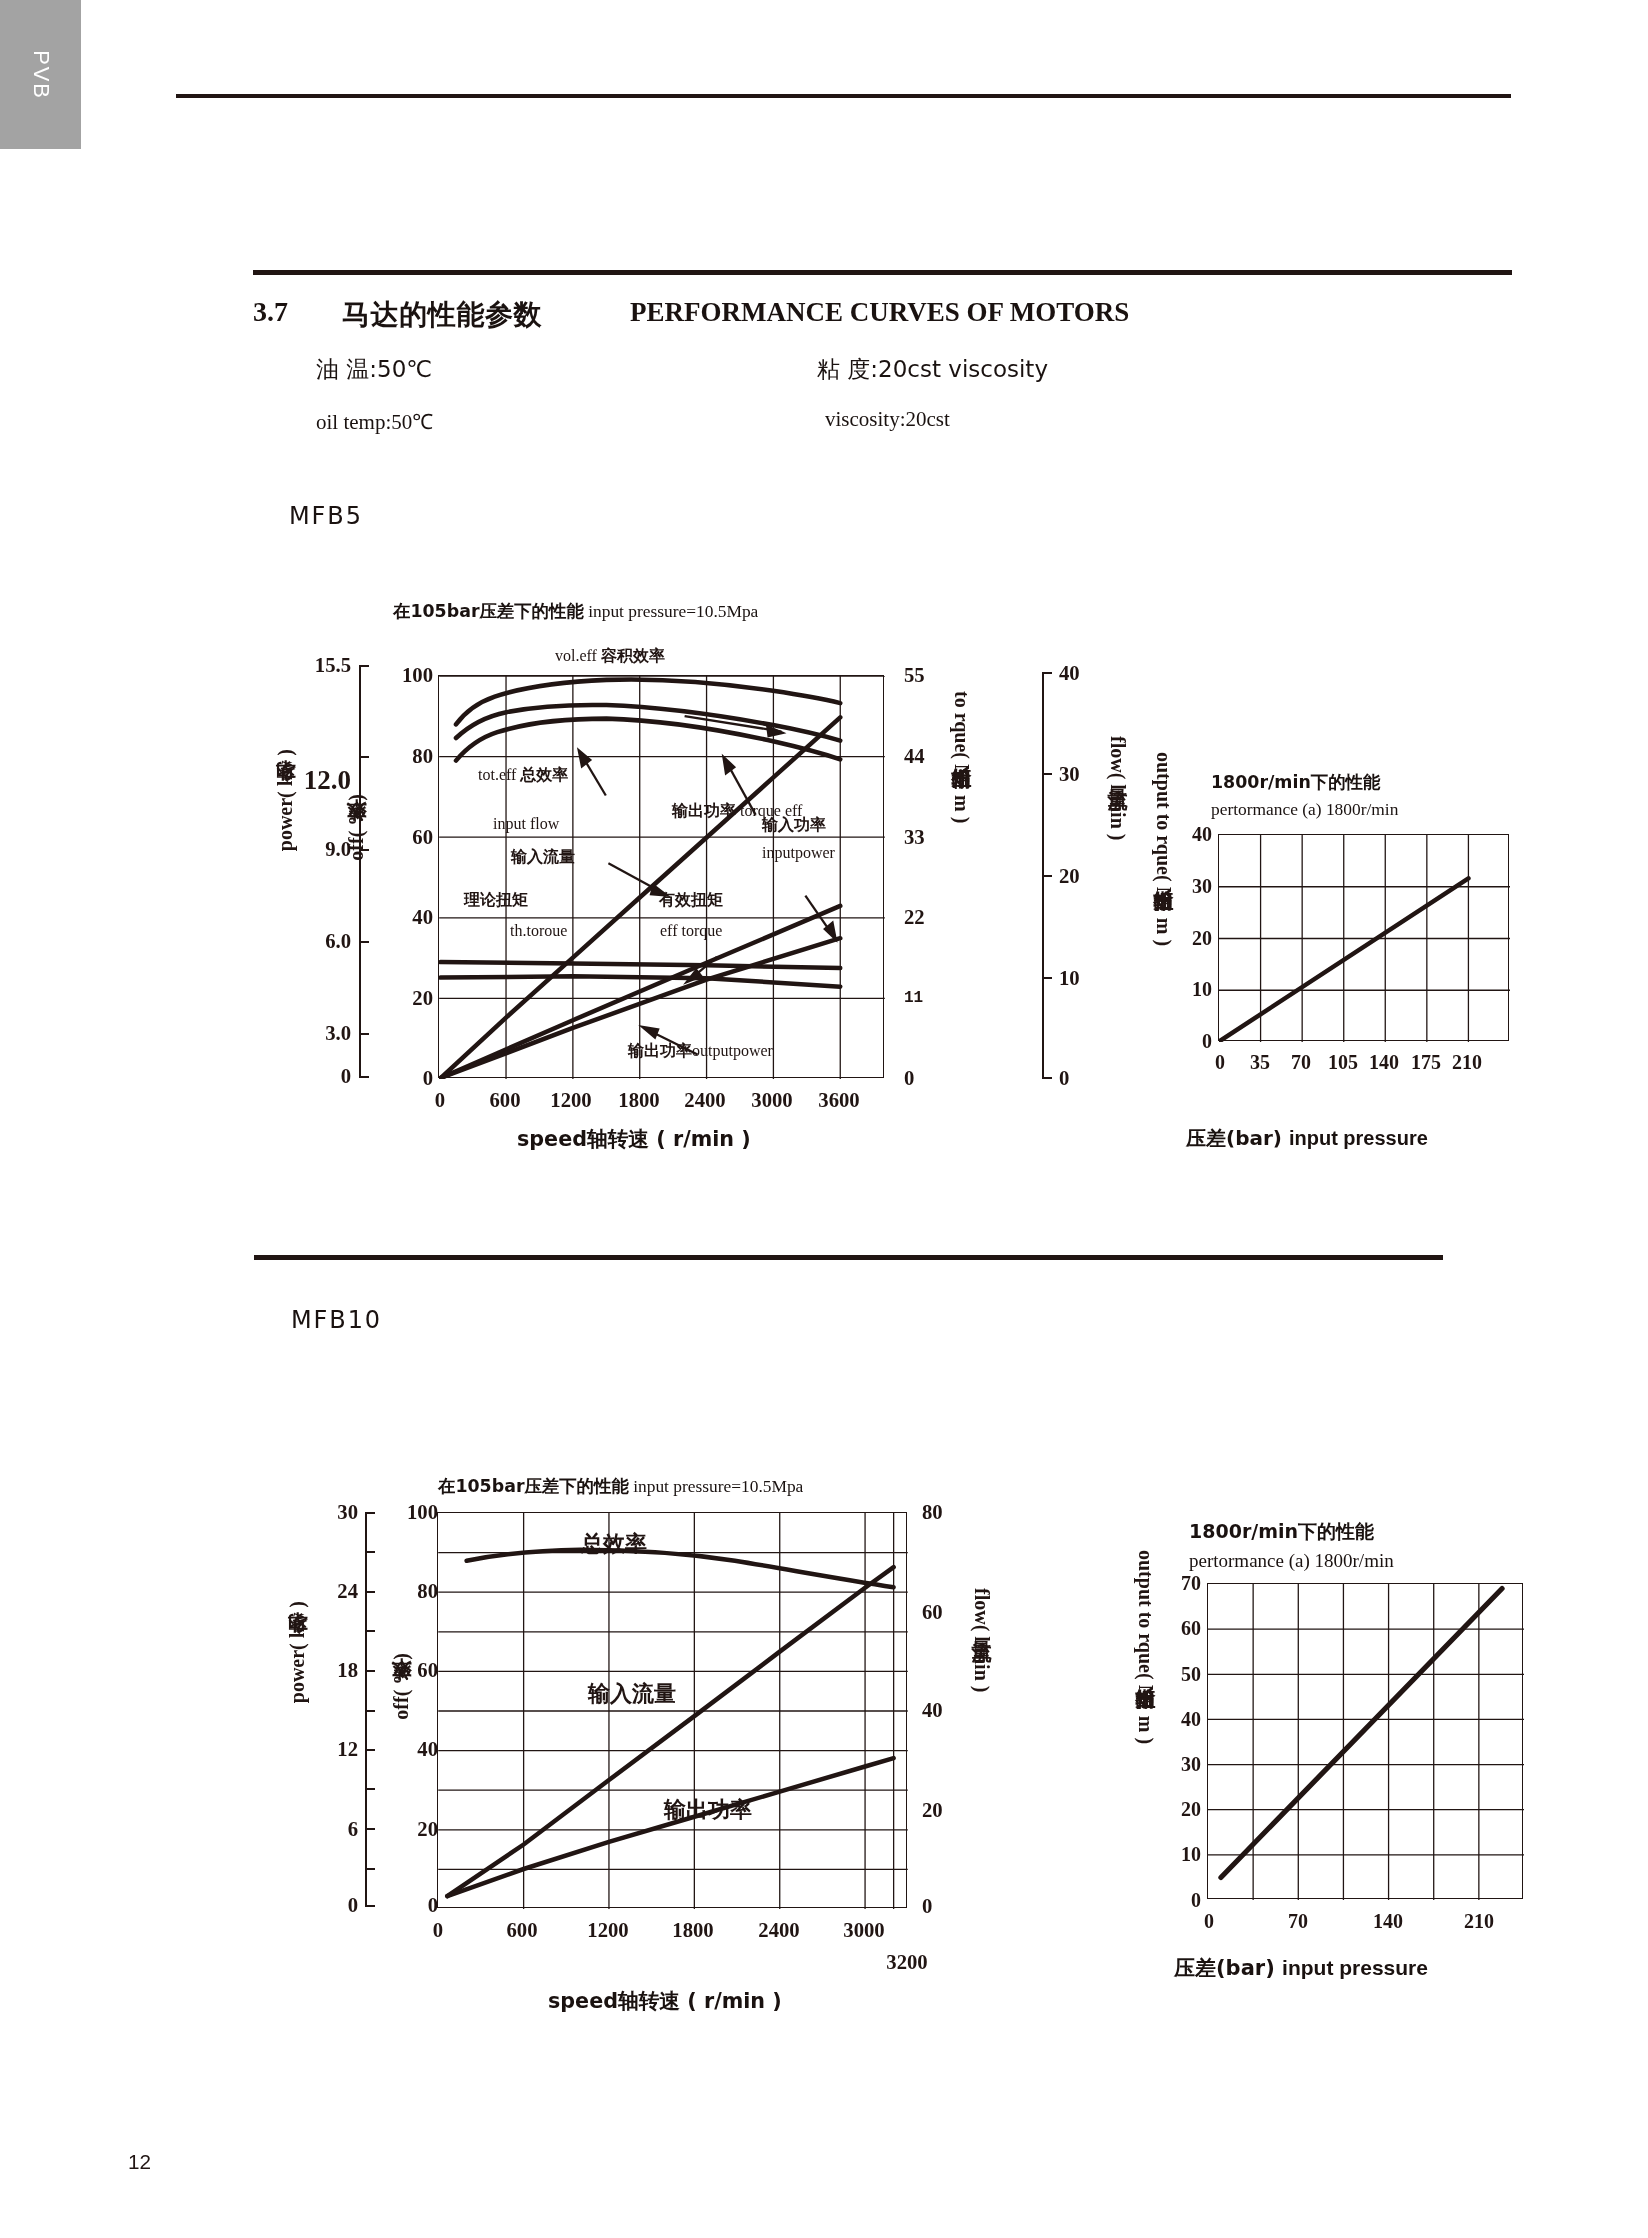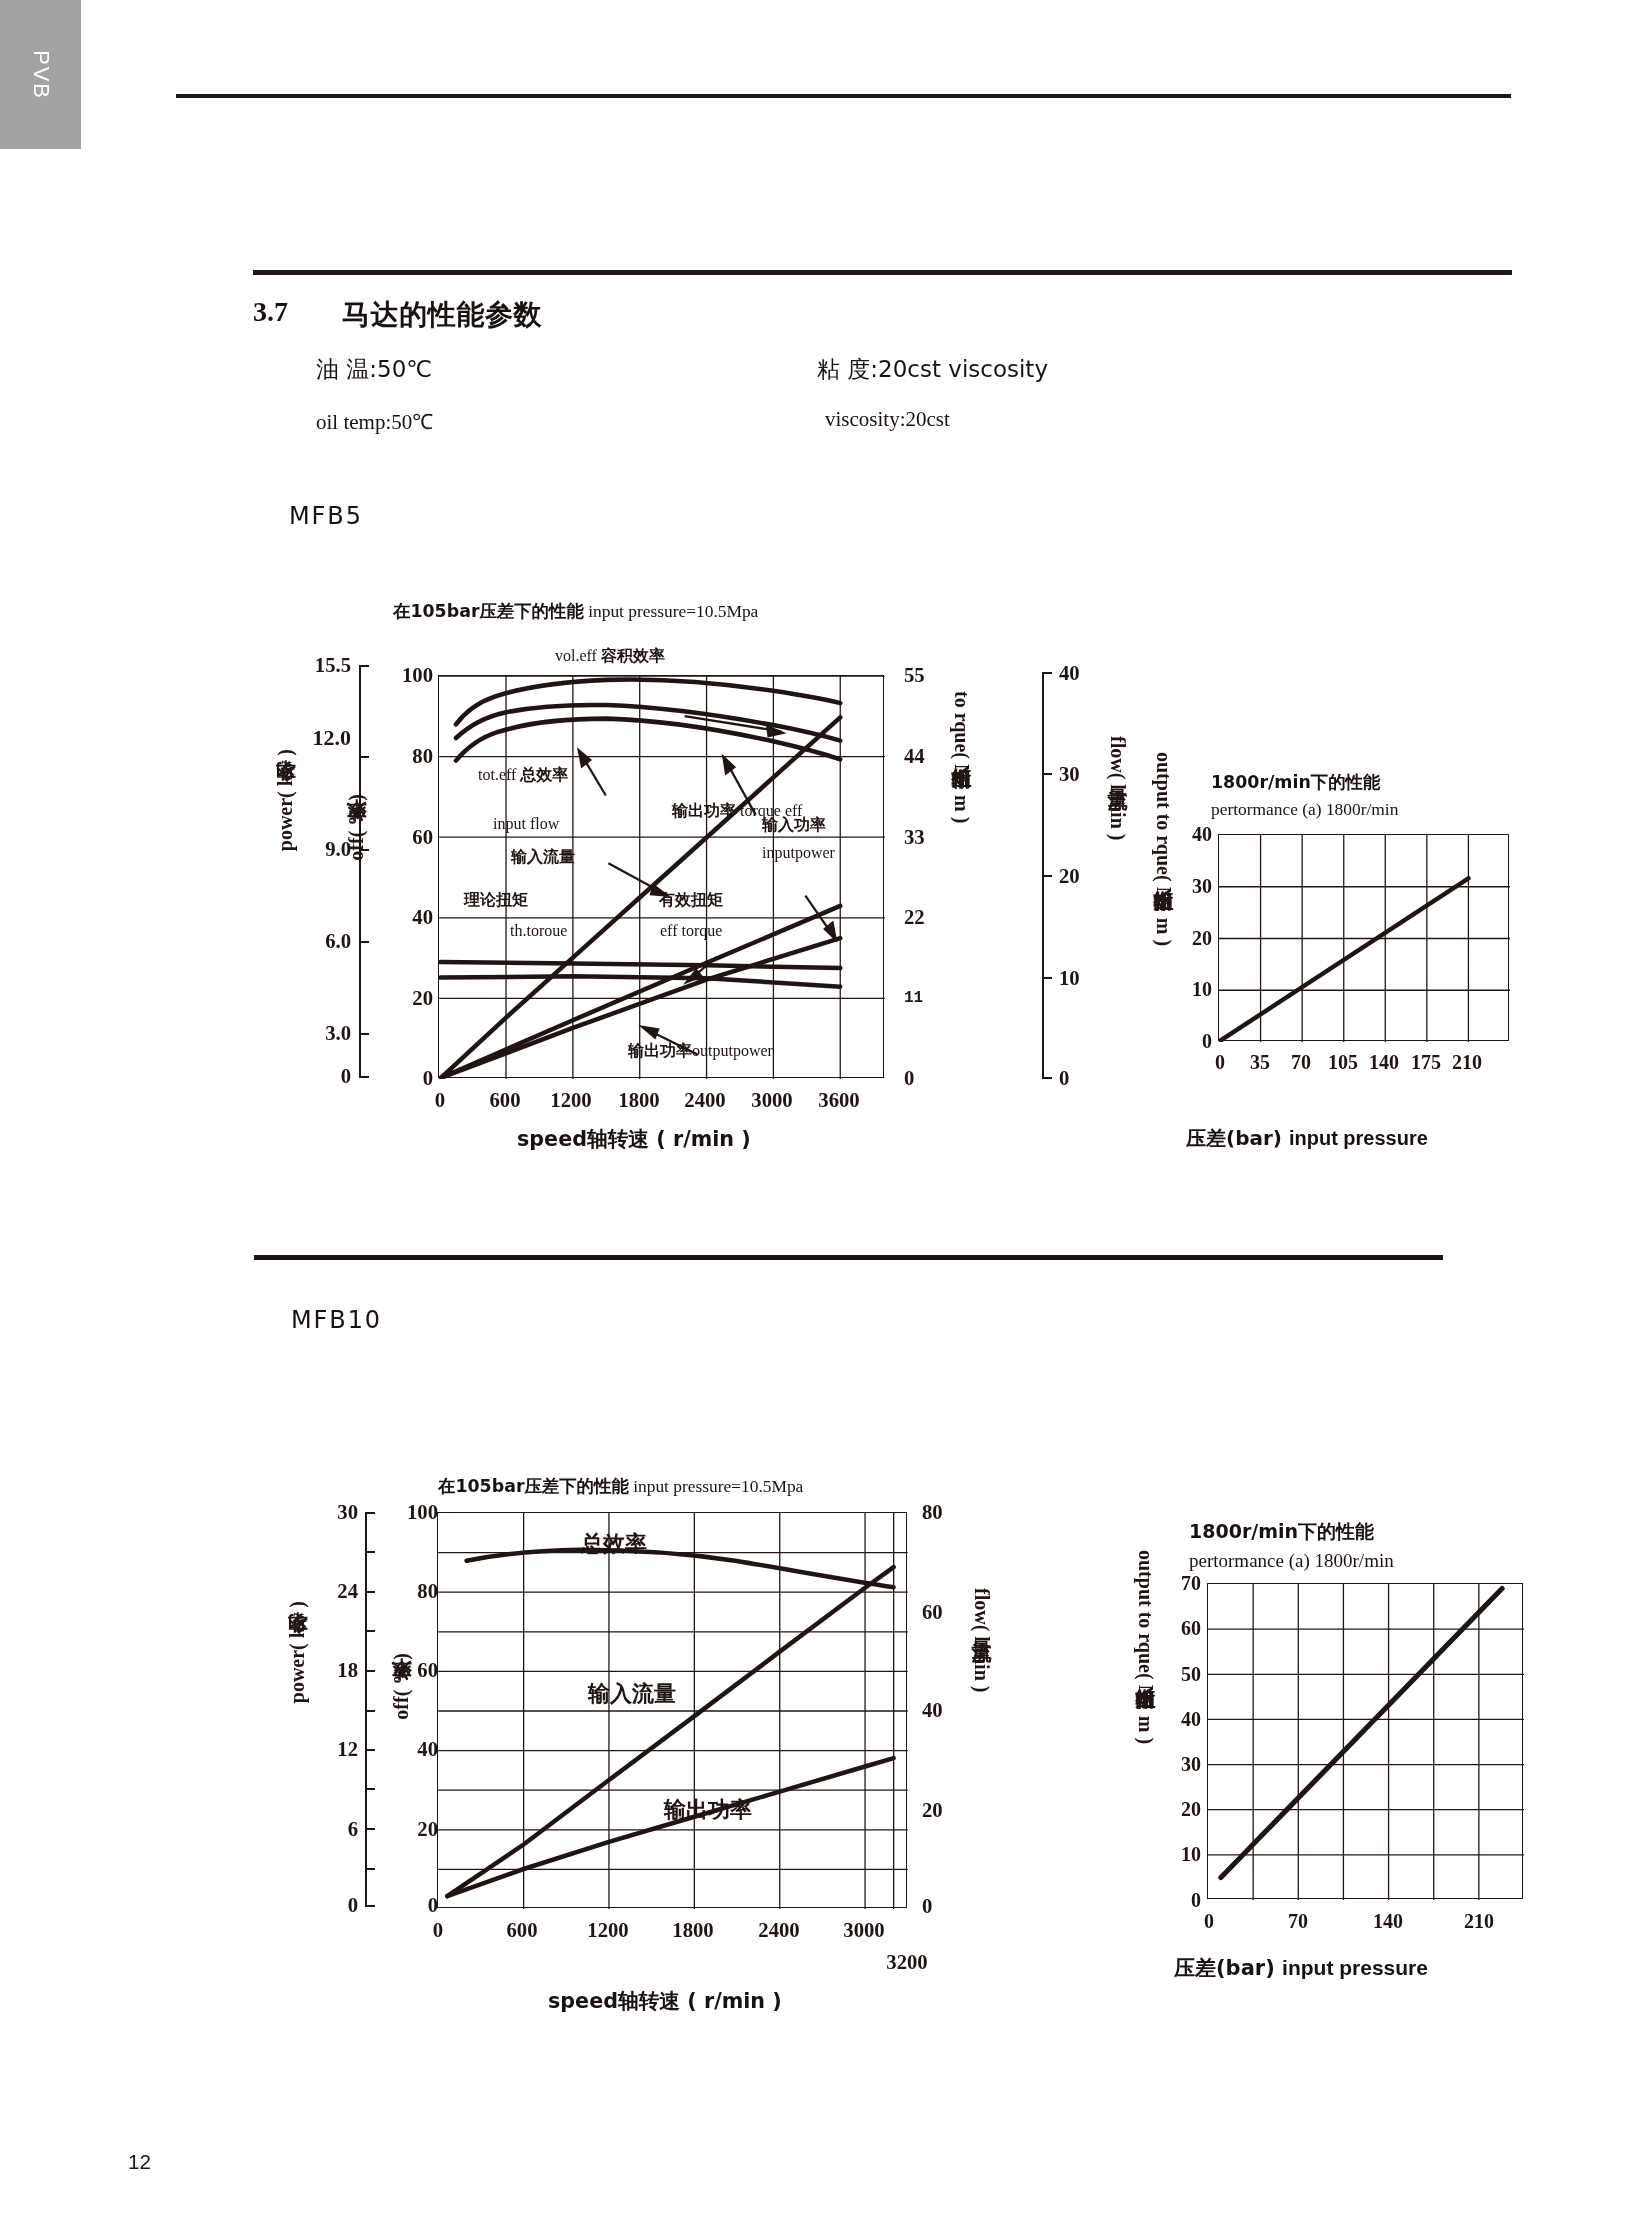--- a/index.html
+++ b/index.html
@@ -108,20 +108,21 @@
     <span>PVB</span>
   </div>
 
   <div class="rule" style="left:176px;top:94px;width:1335px;height:3.9px;"></div>
 
 
   <div class="rule" style="left:253px;top:270px;width:1259px;height:5.2px;"></div>
 
   <div class="sec-num" style="left:253px;top:296px;font-size:28px;">3.7</div>
   <div class="sec-cn" style="left:342px;top:296px;font-size:28px;">马达的性能参数</div>
+  <div class="sec-en" style="left:630px;top:297px;font-size:27px;">PERFORMANCE CURVES OF MOTORS</div>
 
   <div class="cond cond-cn" style="left:316px;top:354px;font-size:23px;">油  温:50℃</div>
   <div class="cond" style="left:316px;top:407px;font-size:21px;">oil temp:50℃</div>
   <div class="cond cond-cn" style="left:817px;top:354px;font-size:23px;">粘  度:20cst viscosity</div>
   <div class="cond" style="left:825px;top:407px;font-size:21px;">viscosity:20cst</div>
 
   <div class="model-title" style="left:289px;top:502px;">MFB5</div>
 
   <div class="chart-title" style="left:393px;top:599px;">
     <span class="cn">在105bar压差下的性能</span>
@@ -131,21 +132,21 @@
   <div class="spine" style="left:359px;top:665px;width:13px;height:413px;">
     <div class="bar"></div>
     <div class="tk" style="top:0;"></div>
     <div class="tk" style="top:91px;"></div>
     <div class="tk" style="top:184px;"></div>
     <div class="tk" style="top:276px;"></div>
     <div class="tk" style="top:368px;"></div>
     <div class="tk" style="top:411px;"></div>
   </div>
   <div class="tick yl" style="left:267px;top:665px;width:84px;font-size:20.7px;">15.5</div>
-  <div class="tick yl" style="left:267px;top:738px;width:84px;font-size:22px;">12.0</div>
+  <div class="tick yl" style="left:267px;top:780px;width:84px;font-size:27px;">12.0</div>
   <div class="tick yl" style="left:267px;top:849px;width:84px;font-size:20.7px;">9.0</div>
   <div class="tick yl" style="left:267px;top:941px;width:84px;font-size:20.7px;">6.0</div>
   <div class="tick yl" style="left:267px;top:1033px;width:84px;font-size:20.7px;">3.0</div>
   <div class="tick yl" style="left:267px;top:1076px;width:84px;font-size:20.7px;">0</div>
 
   <div class="axname vert-up" style="left:271px;top:749px;font-size:20px;">
     <span>power</span><span class="cn">功率</span><span>( kw )</span>
   </div>
 
   <div class="tick yl" style="left:368px;top:675px;width:65px;font-size:20.7px;">100</div>

